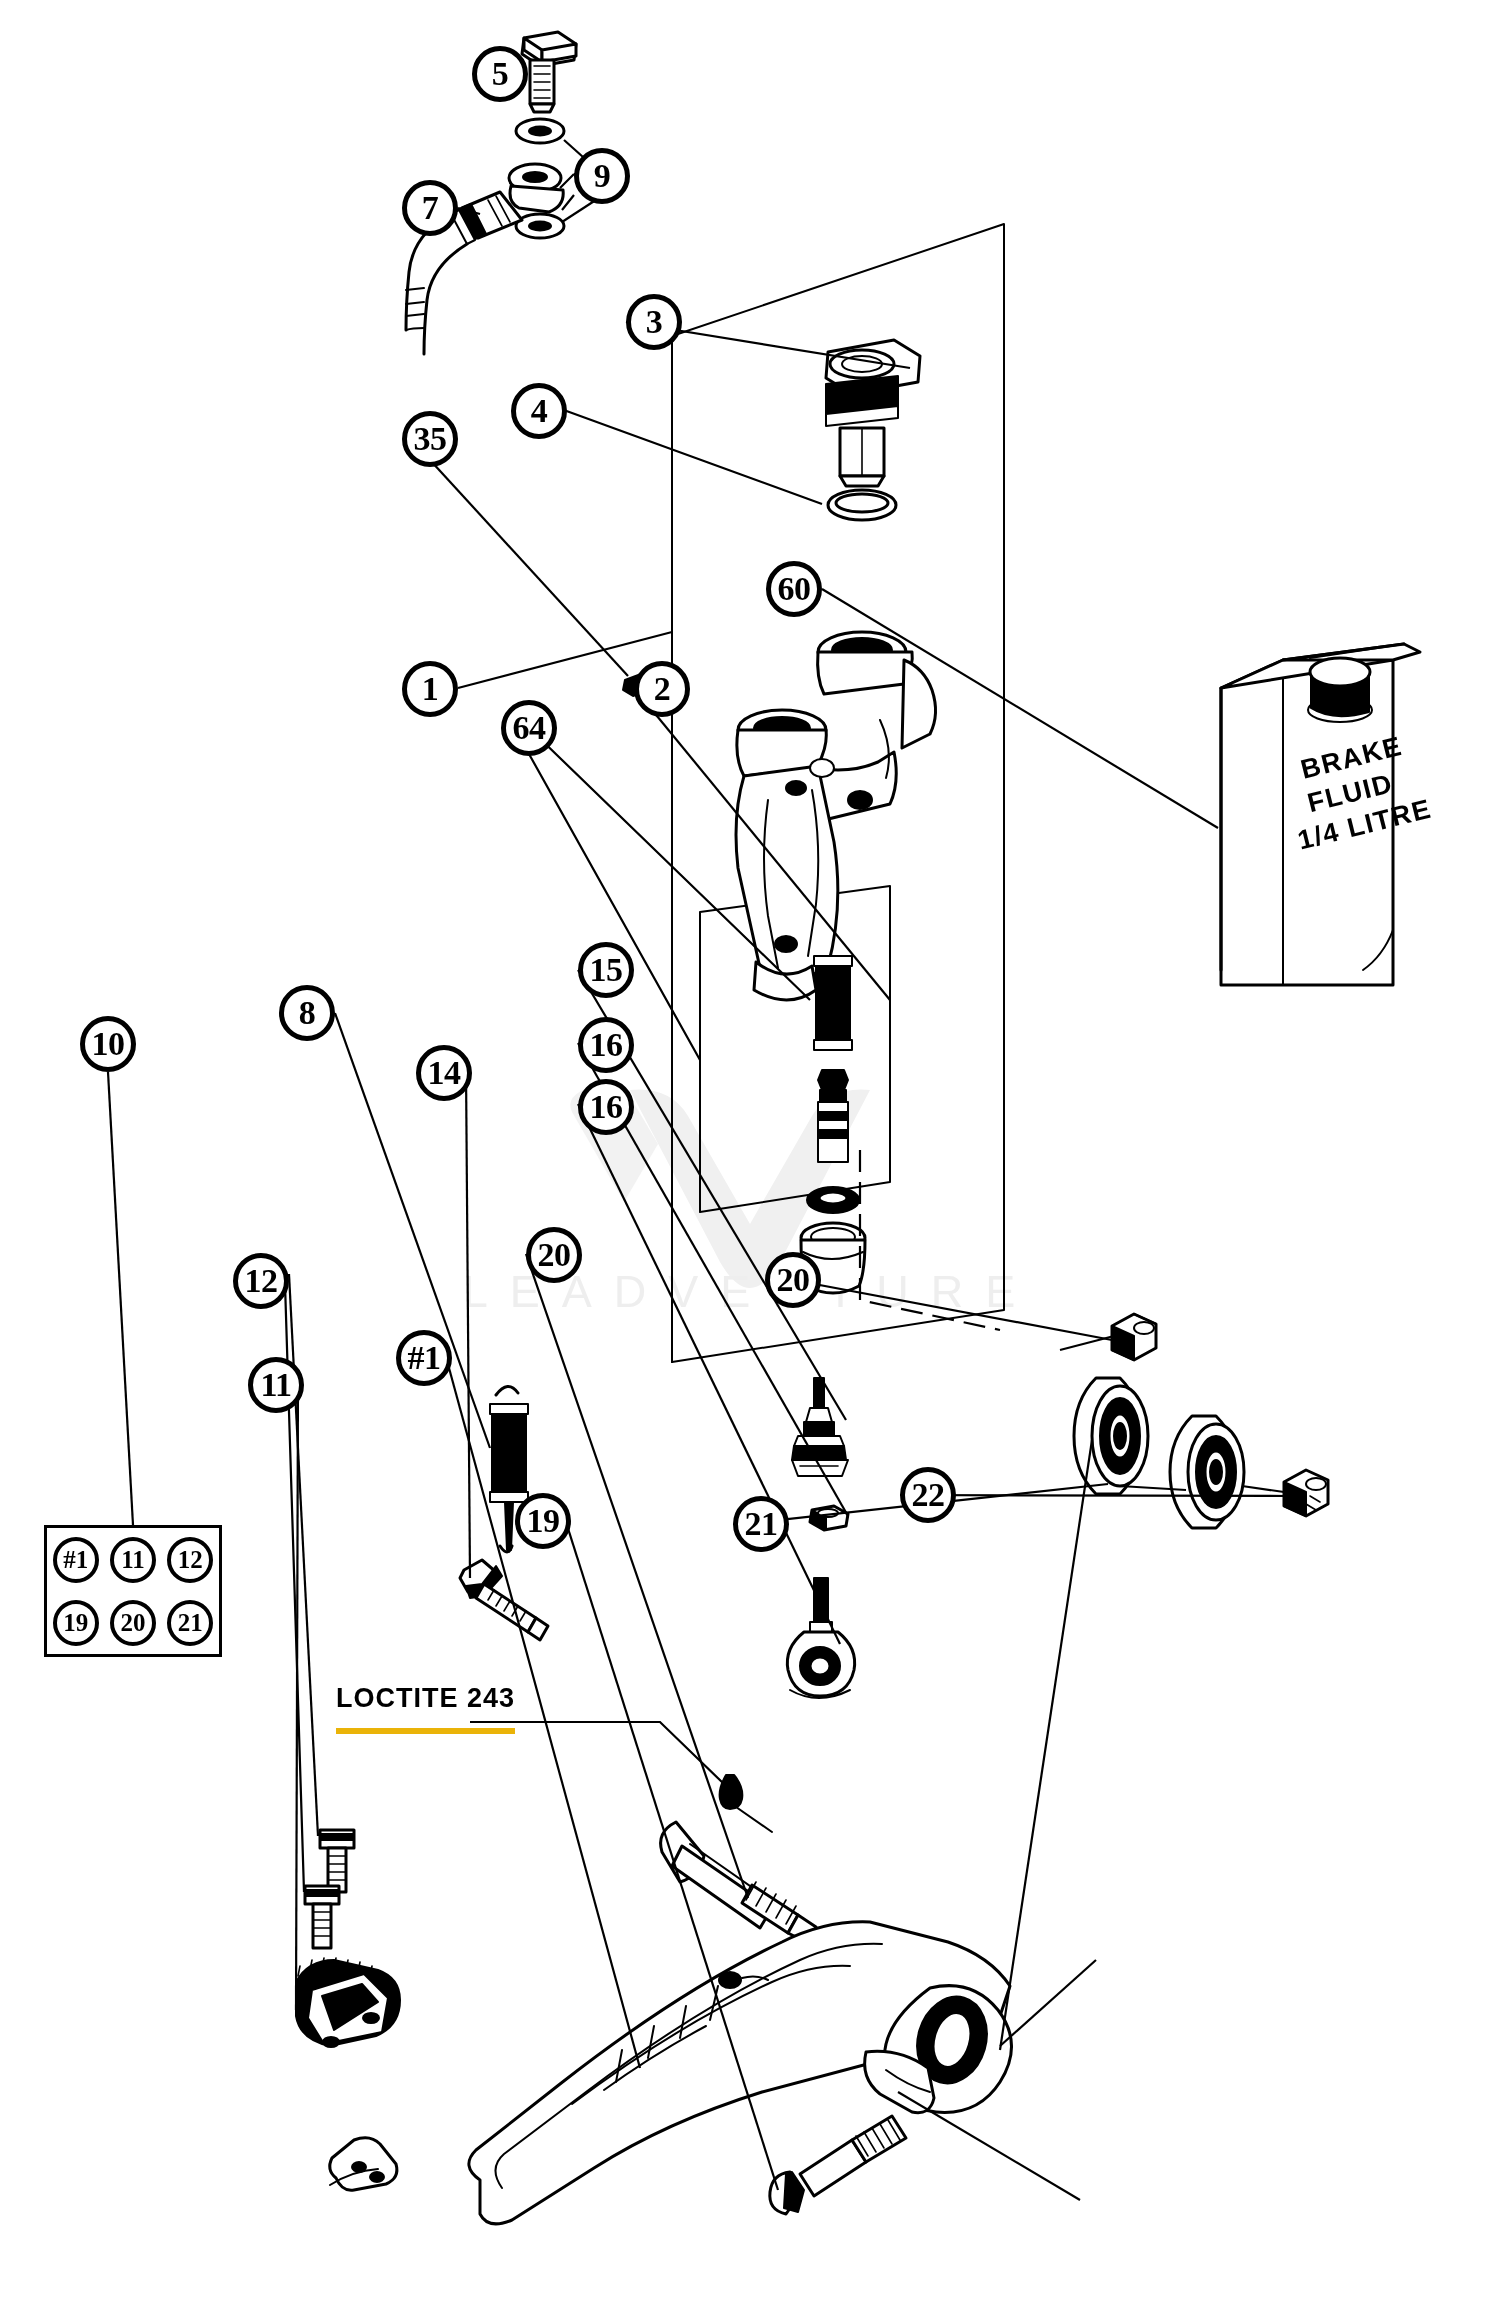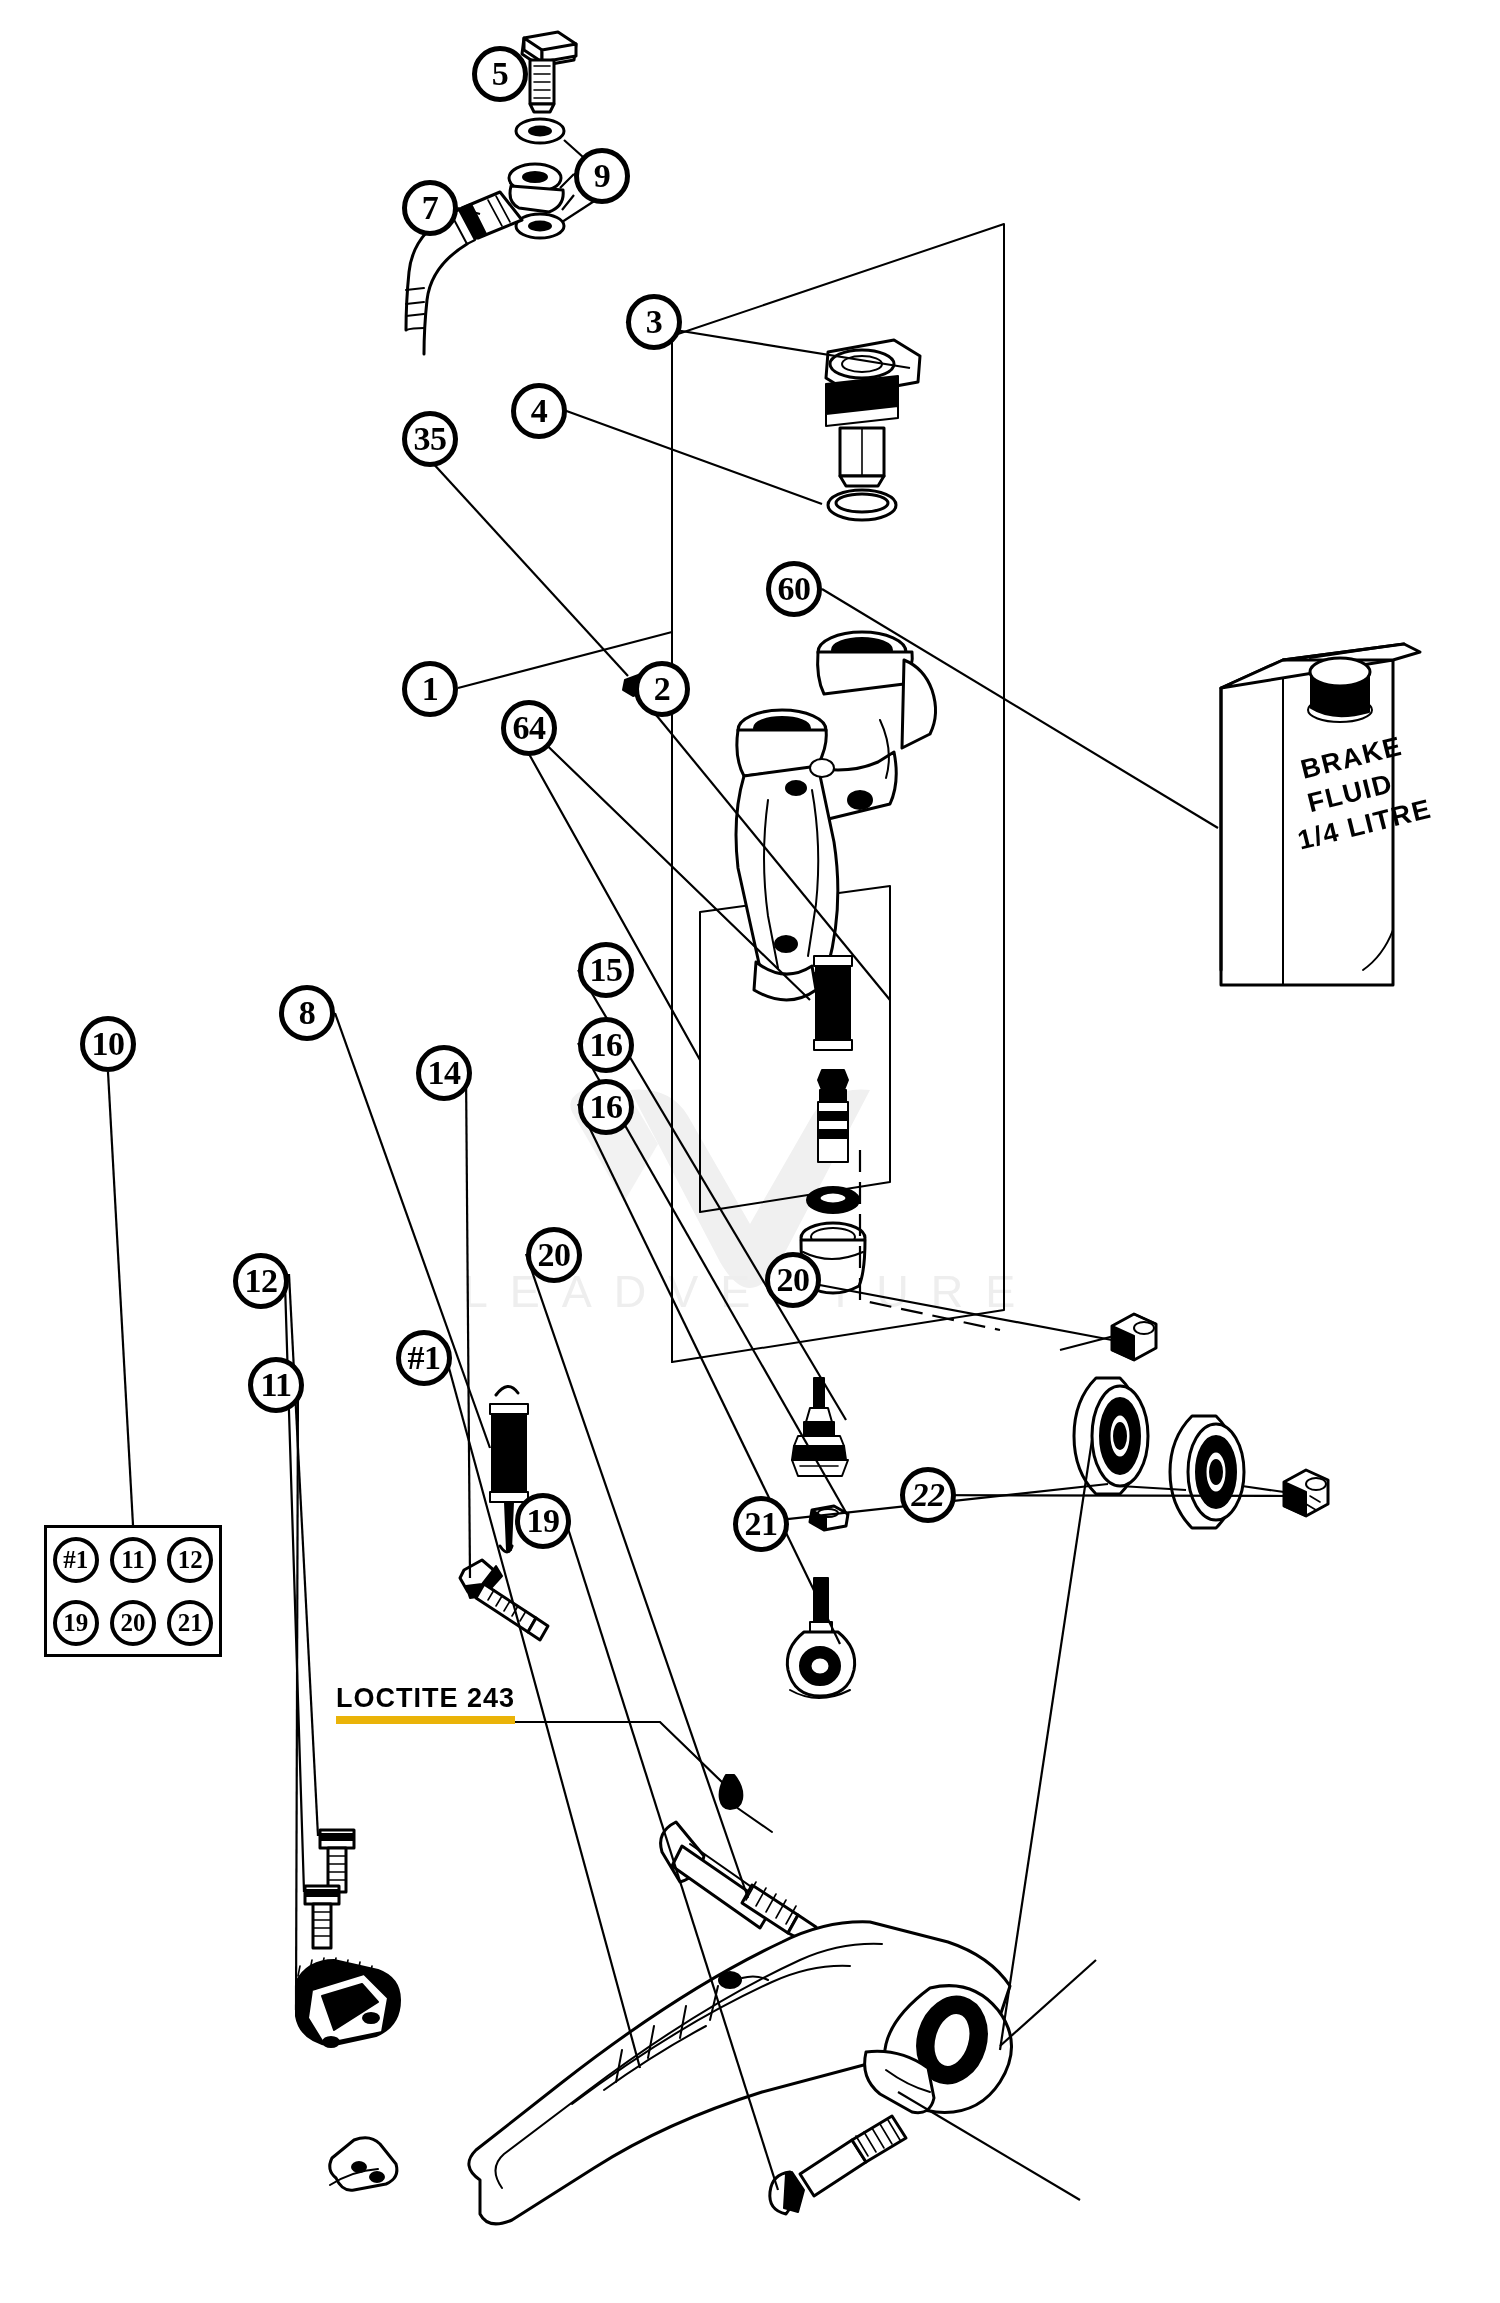--- a/index.html
+++ b/index.html
@@ -51,22 +51,22 @@
   }
   .legend-bub span{
     font-family:"Liberation Serif", serif;font-weight:700;font-size:25px;color:#000;line-height:1;
   }
 
   #loctite-label{
     position:absolute;left:336px;top:1683px;
     font-family:"Liberation Sans", sans-serif;
     font-weight:bold;font-size:27px;color:#000;
     letter-spacing:1px;
-    border-bottom:8px solid #eab308;
-    padding-bottom:2px;
+    border-bottom:6px solid #eab308;
+    padding-bottom:14px;
   }
 
   #footer{
     position:absolute;left:0;top:2253px;width:1500px;
     text-align:center;
     font-family:"Liberation Sans", sans-serif;
     font-size:21px;color:#111;
   }
 
   
@@ -554,21 +554,21 @@
       <div class="callout cal-lg" style="left: 248px; top: 1357px;">
         <div class="bub">
           <span>11</span>
         </div>
       </div>
       <div class="callout cal-lg" style="left: 396px; top: 1330px;">
         <div class="bub">
           <span>#1</span>
         </div>
       </div>
-      <div class="callout cal-lg" style="left: 900px; top: 1467px; font-style: italic;">
+      <div class="callout cal-lg" style="left: 900px; top: 1467px;">
         <div class="bub">
           <span>22</span>
         </div>
       </div>
       <div class="callout cal-lg" style="left: 515px; top: 1493px;">
         <div class="bub">
           <span>19</span>
         </div>
       </div>
       <div class="callout cal-lg" style="left: 733px; top: 1496px;">

